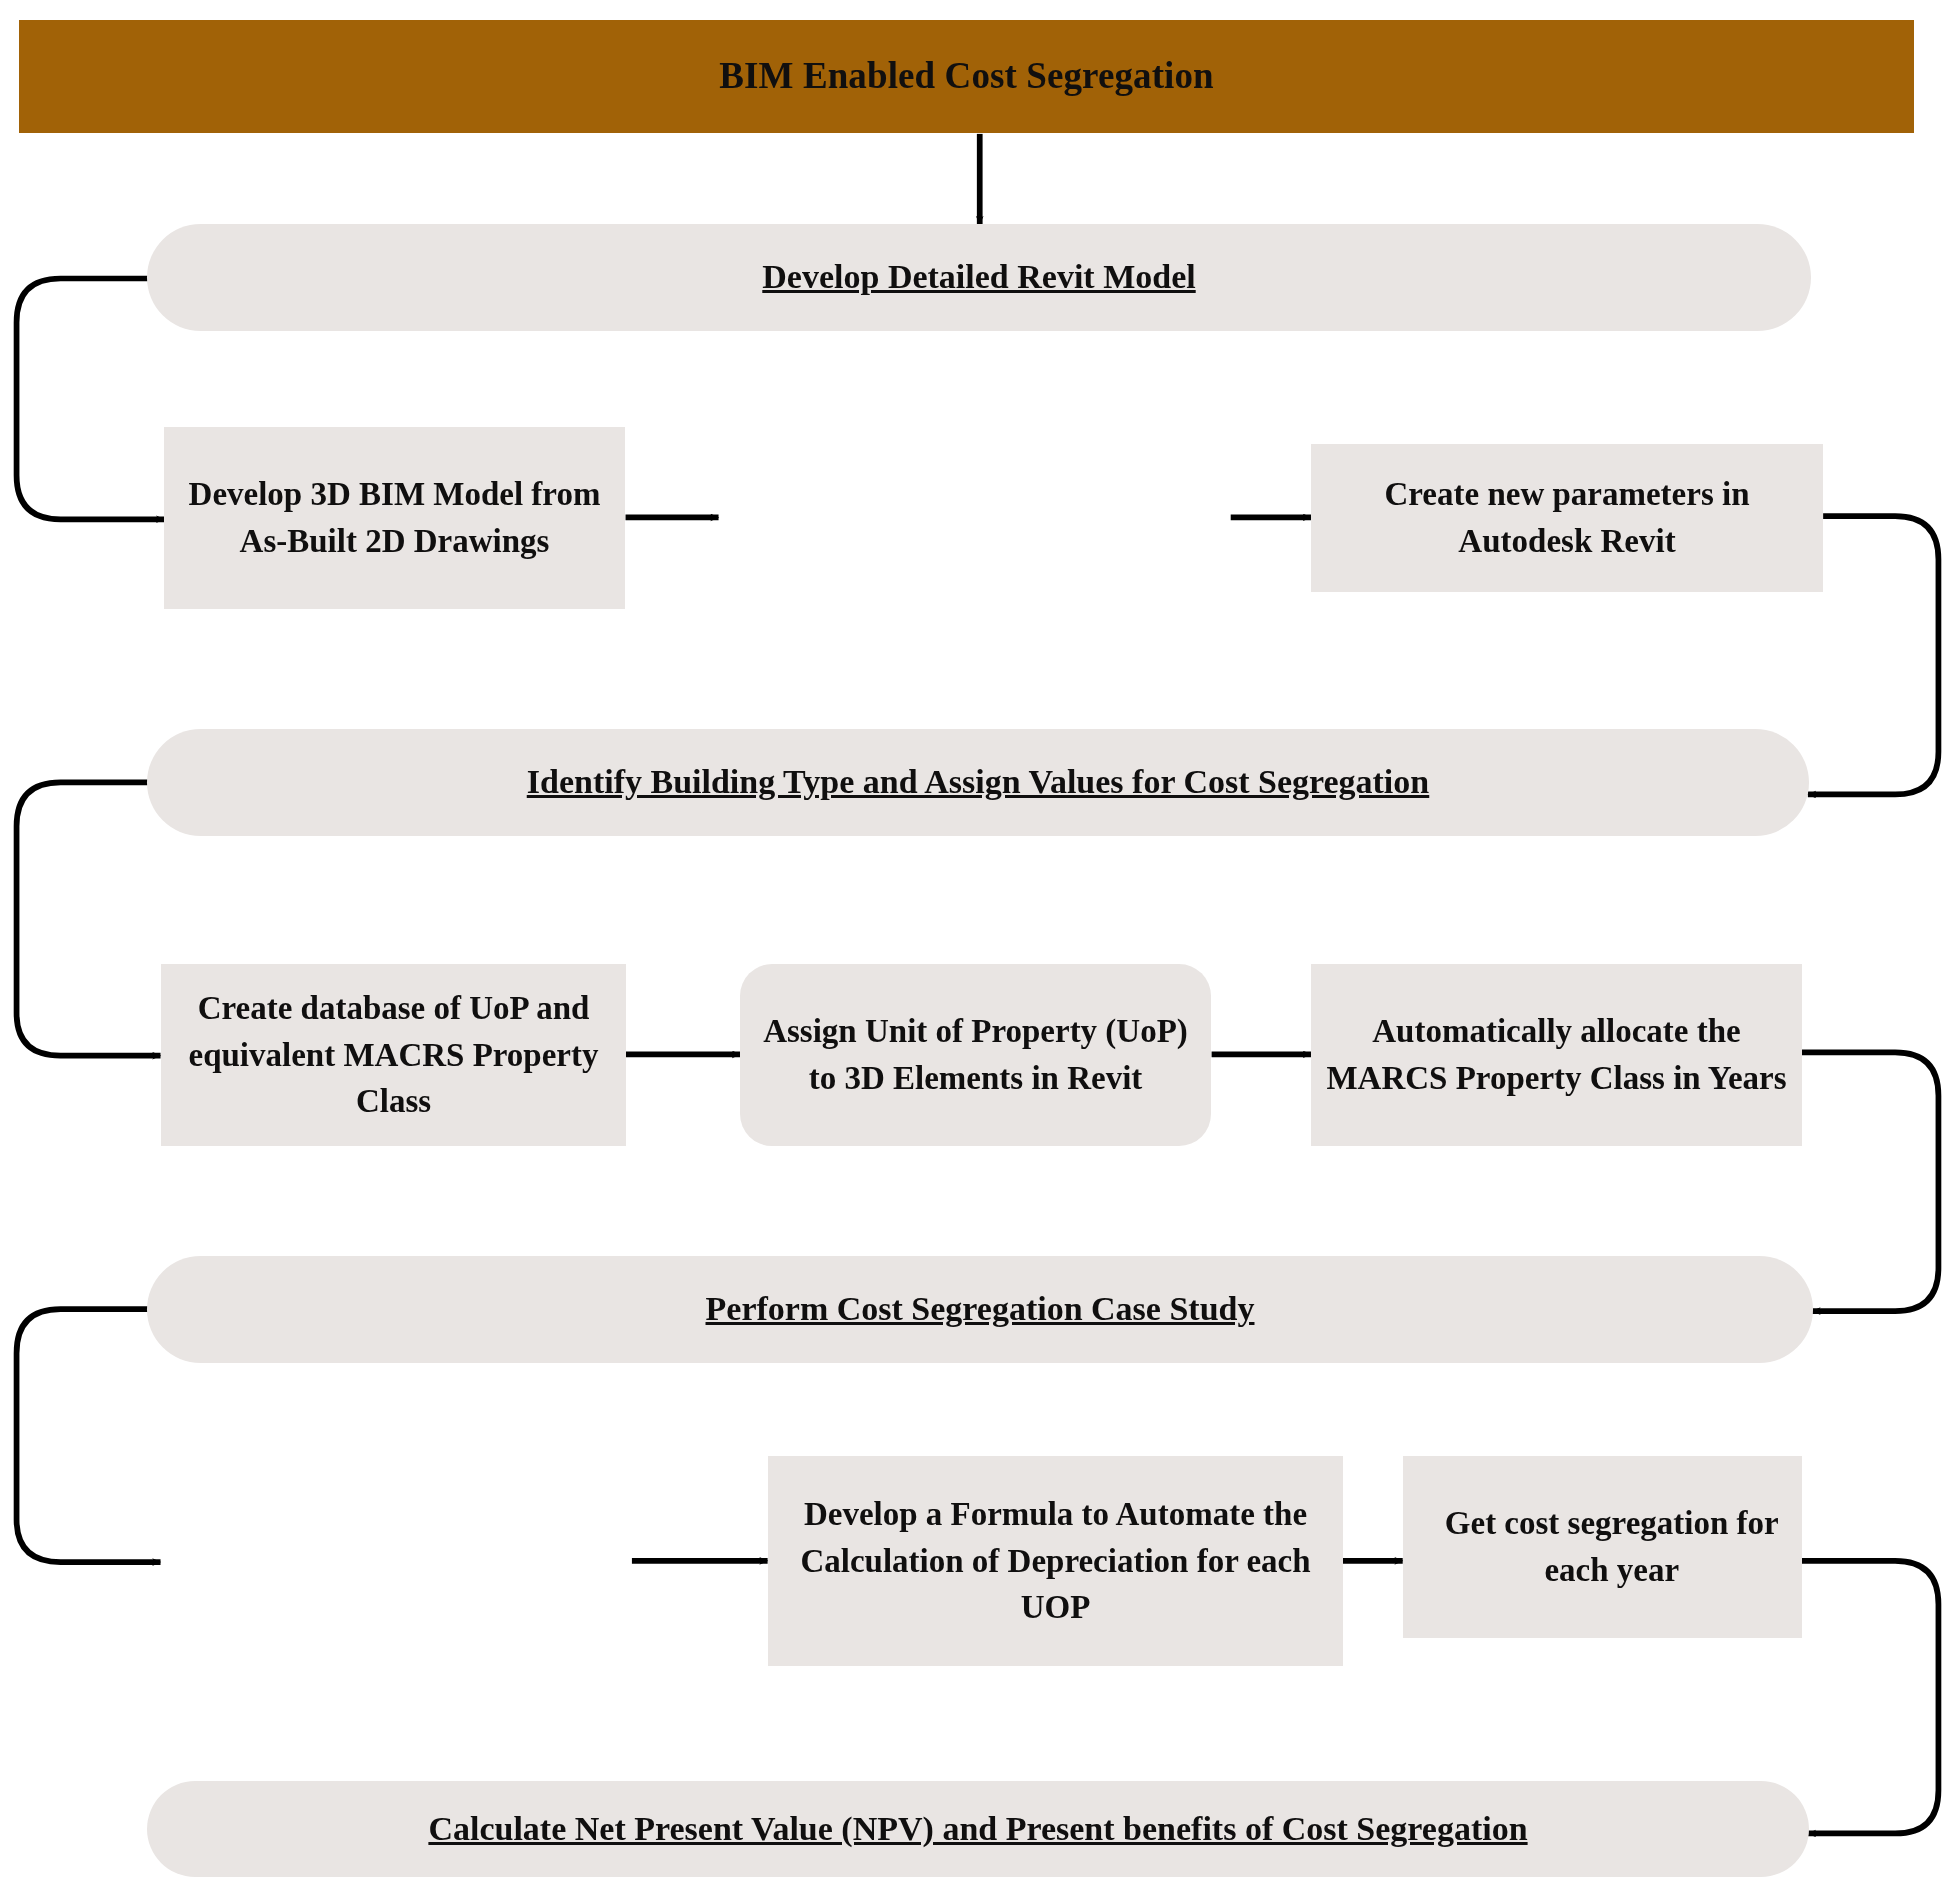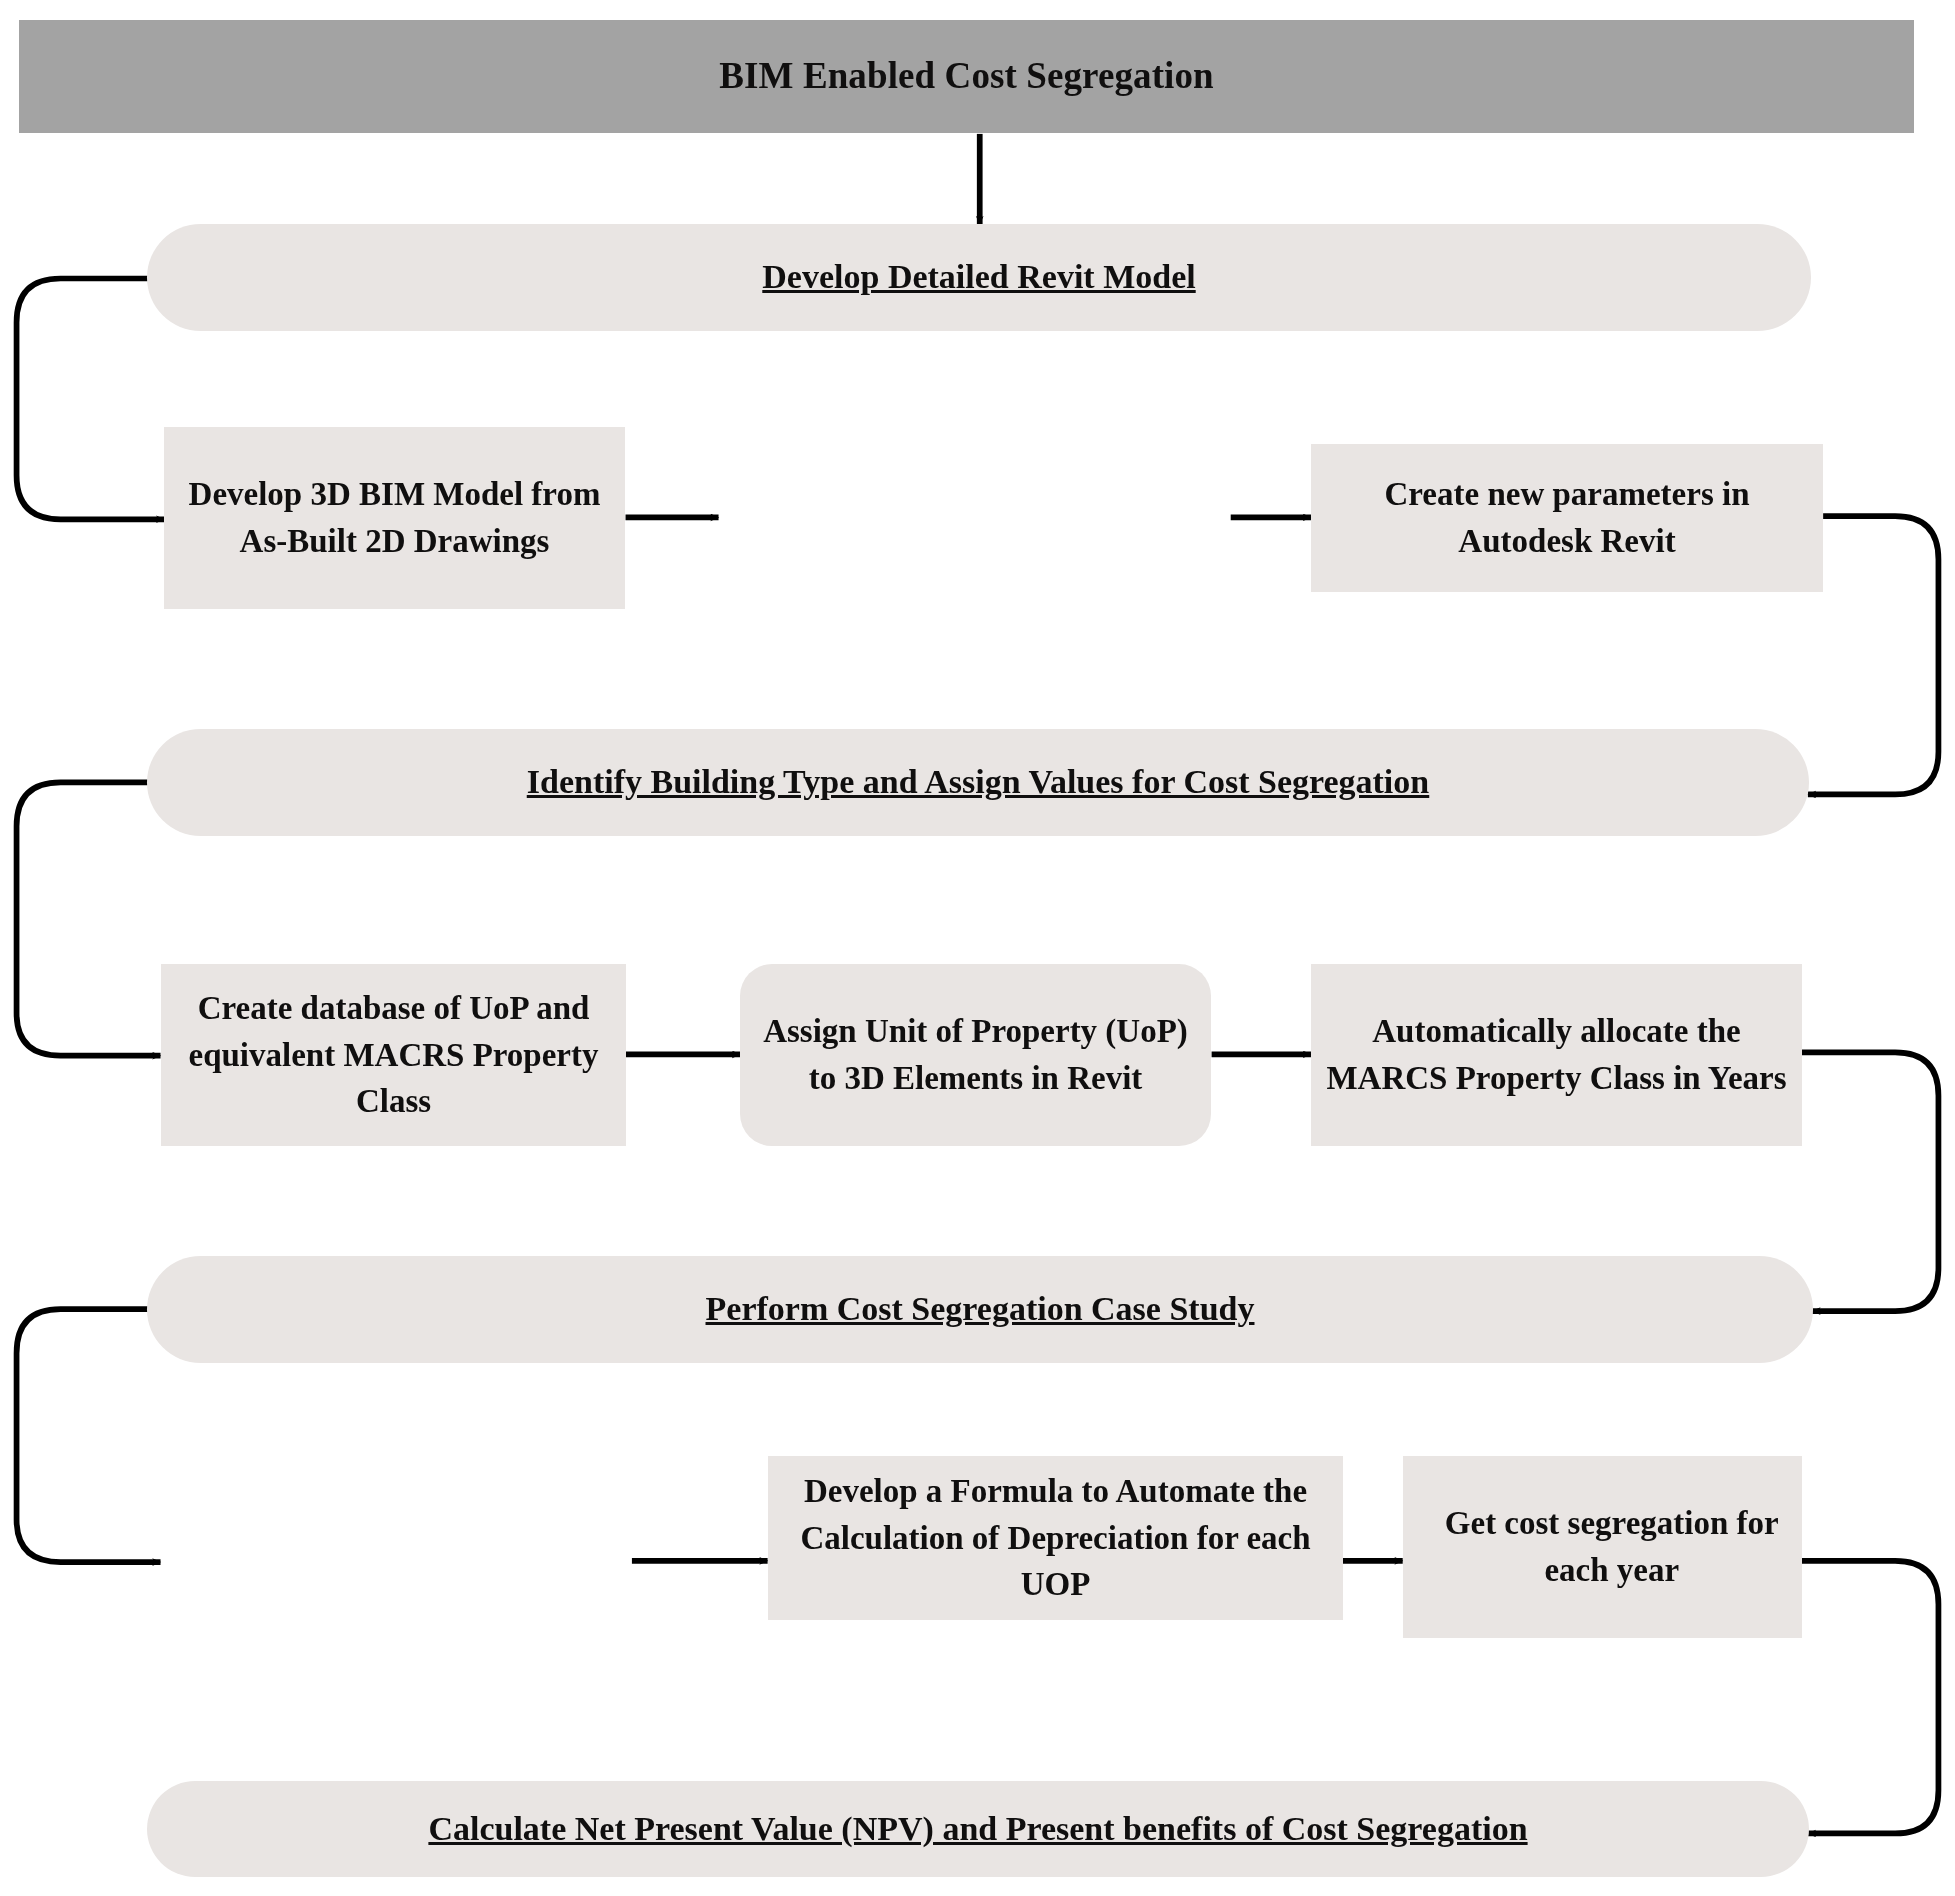--- a/index.html
+++ b/index.html
@@ -29,21 +29,21 @@
     display: flex;
     align-items: center;
     justify-content: center;
     text-align: center;
     font-weight: bold;
     color: #100f0f;
     line-height: 1.42;
     z-index: 2;
   }
   .header-bar {
-    background: #a3a3a3;
+    background: #a16207;
     font-size: 37px;
     letter-spacing: 0.1px;
   }
   .pill {
     background: #e9e5e3;
     border-radius: 6371px;
     font-size: 34px;
     text-decoration: underline;
   }
   .pbox {
@@ -128,21 +128,21 @@
 
   <div class="node pbox" style="left:1311px; top:964px; width:491px; height:182px;">
     <span>Automatically allocate the MARCS Property Class in Years</span>
   </div>
 
   <div class="node pill" style="left:147px; top:1256px; width:1666px; height:107px;">
     <span>Perform Cost Segregation Case Study</span>
   </div>
 
 
-  <div class="node pbox" style="left:768px; top:1456px; width:575px; height:164px;">
+  <div class="node pbox" style="left:768px; top:1456px; width:575px; height:210px;">
     <span>Develop a Formula to Automate the Calculation of Depreciation for each UOP</span>
   </div>
 
   <div class="node pbox" style="left:1403px; top:1456px; width:399px; height:182px;padding-left:30px;">
     <span>Get cost segregation for each year</span>
   </div>
 
   <div class="node pill" style="left:147px; top:1781px; width:1662px; height:96px;">
     <span>Calculate Net Present Value (NPV) and Present benefits of Cost Segregation</span>
   </div>

